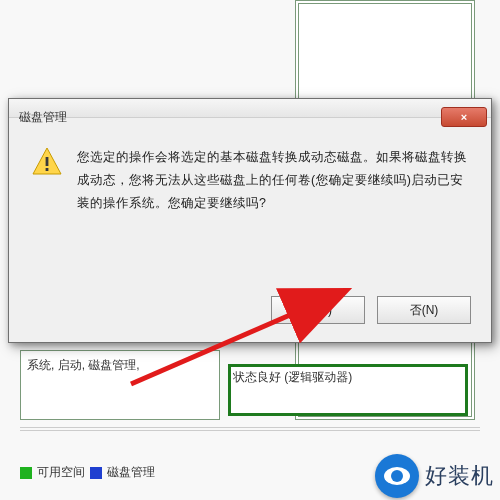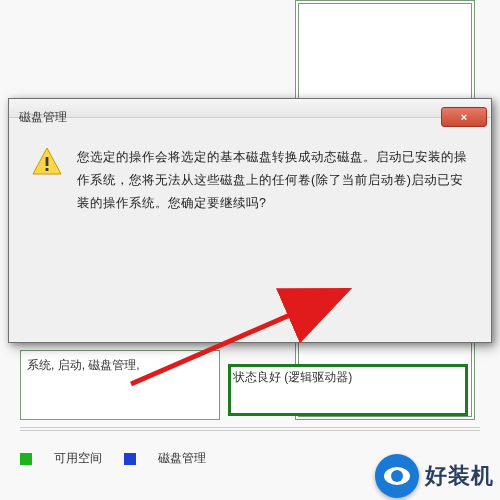--- a/index.html
+++ b/index.html
@@ -66,25 +66,25 @@
       position: absolute;
       top: 427px;
       left: 0;
       width: 460px;
       height: 4px;
       border-top: 1px solid #ccc;
       border-bottom: 1px solid #ccc;
     }
     .legend-row {
       position: absolute;
-      top: 450px;
+      top: 464px;
       left: 0;
       display: flex;
       align-items: center;
-      gap: 22px;
+      gap: 5px;
       font-size: 12px;
       color: #333;
     }
     .swatch {
       width: 12px;
       height: 12px;
       display: inline-block;
     }
     .sw-green { background: #1fb21f; }
     .sw-blue { background: #1f3fd0; }
@@ -199,21 +199,21 @@
       justify-content: center;
     }
     .wm-pupil {
       width: 12px;
       height: 12px;
       background: #1a78d6;
       border-radius: 50%;
     }
     .wm-text {
       font-size: 22px;
-      font-weight: 700;
+      font-weight: 400;
       color: #2a3f5f;
       letter-spacing: 1px;
     }
   </style>
 </head>
 <body>
 
 <div class="bg-pane">
   <div class="bg-outer"></div>
   <div class="bg-inner"></div>
@@ -240,21 +240,29 @@
     </div>
   </div>
   <div class="dialog-body">
     <div class="warn-icon">
       <svg width="32" height="32" viewBox="0 0 32 32">
         <polygon points="16,2 30,28 2,28" fill="#ffd54a" stroke="#c79a00" stroke-width="1"></polygon>
         <rect x="14.6" y="11" width="2.8" height="9" fill="#3a3a3a"></rect>
         <rect x="14.6" y="22" width="2.8" height="3" fill="#3a3a3a"></rect>
       </svg>
     </div>
-    <div class="msg">您选定的操作会将选定的基本磁盘转换成动态磁盘。启动已安装的操作系统，您将无法从这些磁盘上的任何卷(除了当前启动卷)启动已安装的操作系统。您确定要继续吗?</div>
+    <div class="msg">您选定的操作会将选定的基本磁盘转换成动态磁盘。如果将磁盘转换成动态，您将无法从这些磁盘上的任何卷(您确定要继续吗)启动已安装的操作系统。您确定要继续吗?</div>
+  </div>
+  <div class="button-row">
+    <button class="btn">
+      <span>是(Y)</span>
+    </button>
+    <button class="btn">
+      <span>否(N)</span>
+    </button>
   </div>
 </div>
 
 <svg class="arrow" viewBox="0 0 260 110">
   <defs>
     <marker id="ah" markerWidth="14" markerHeight="12" refX="12" refY="6" orient="auto">
       <polygon points="0,0 14,6 0,12" fill="#e11b1b"></polygon>
     </marker>
   </defs>
   <line x1="6" y1="104" x2="218" y2="12" stroke="#e11b1b" stroke-width="5" marker-end="url(#ah)"></line>

